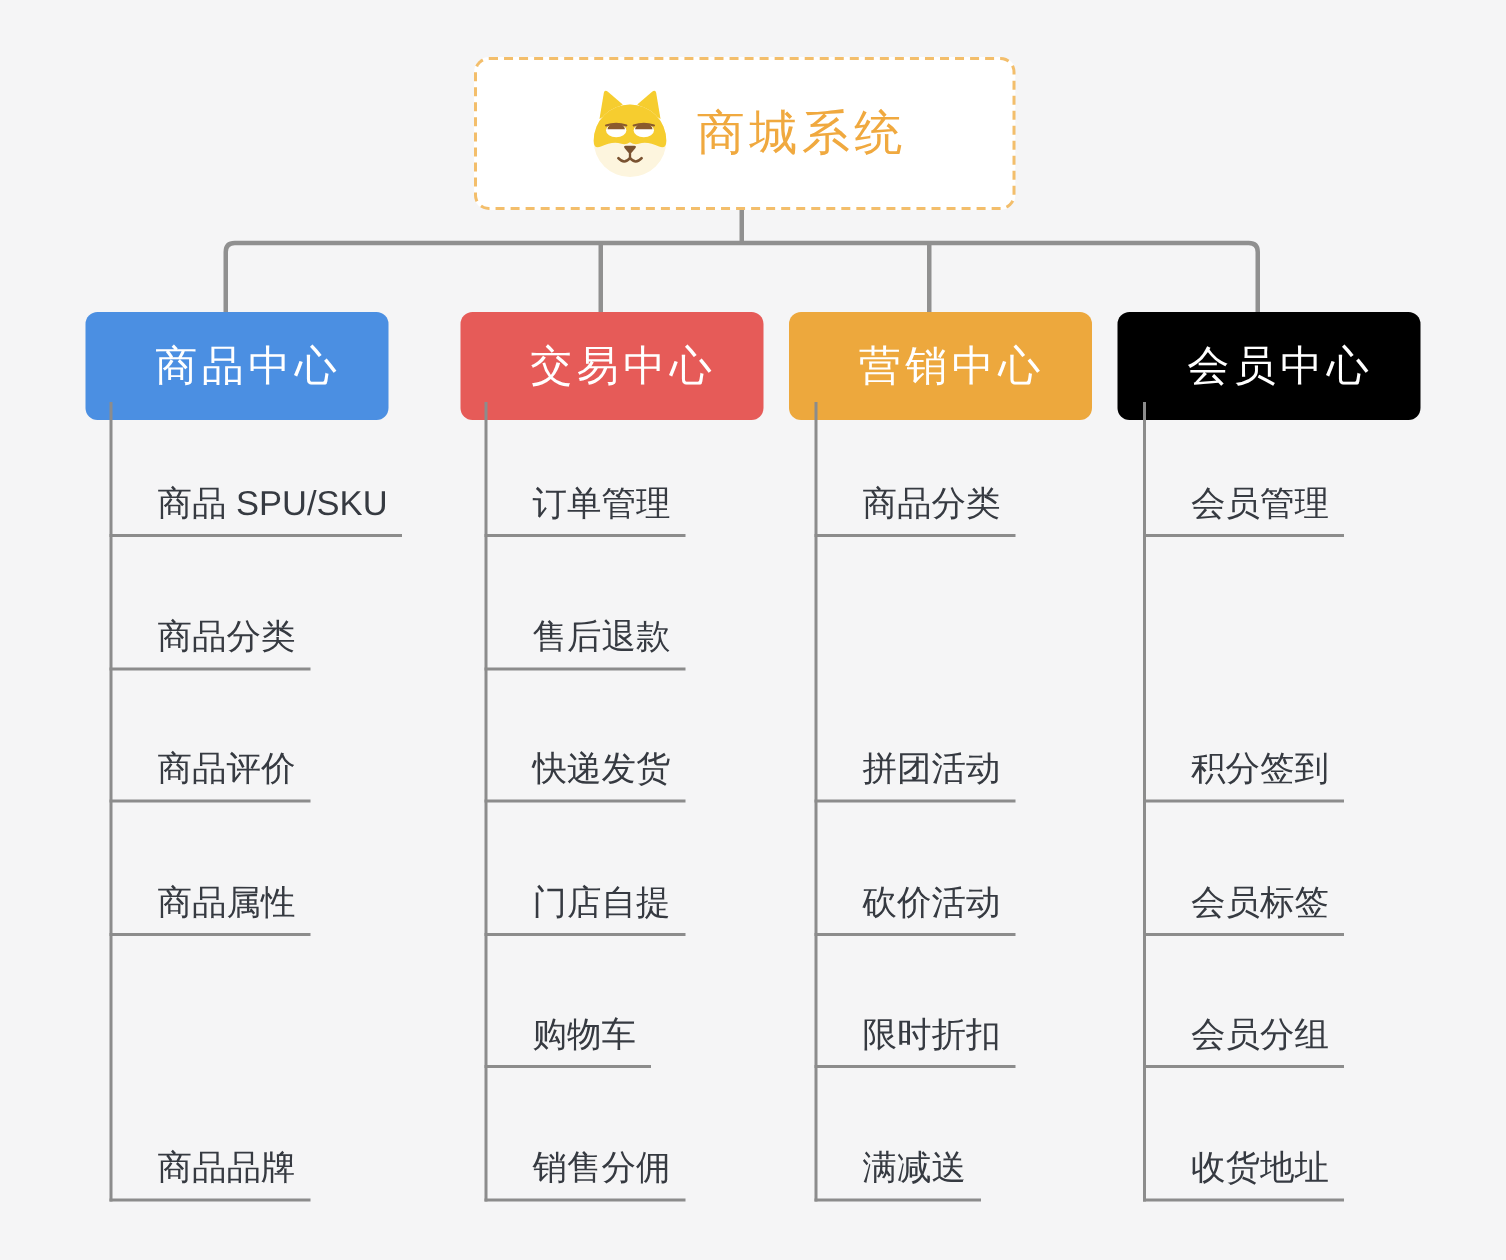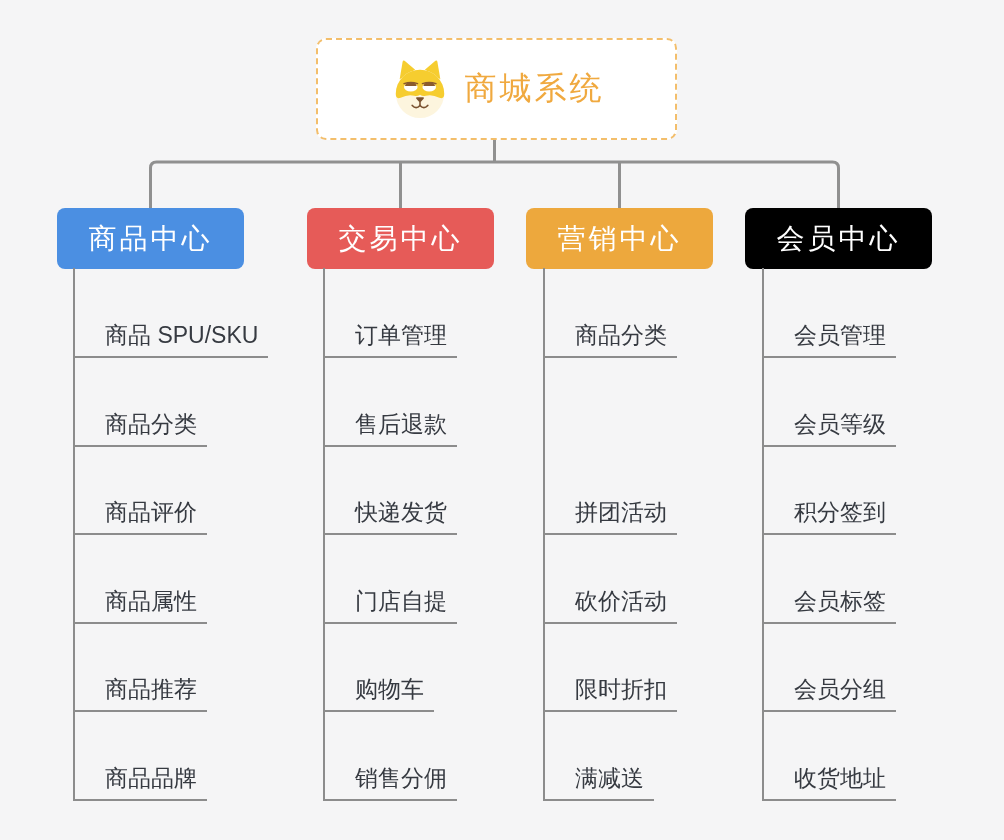--- a/index.html
+++ b/index.html
@@ -50,29 +50,30 @@
   .dog-icon {
     width: 62px;
     height: 64px;
     display: inline-block;
     flex: 0 0 auto;
   }
   .branch-box {
     position: absolute;
     top: 208px;
     width: 187px;
-    height: 61px;
+    height: 72px;
     border-radius: 8px;
     color: #FFFFFF;
     font-size: 28px;
     letter-spacing: 3px;
     display: flex;
     align-items: center;
     justify-content: center;
     white-space: nowrap;
+    padding-left: 15px;
   }
   .branch-1 { left: 57px;  }
   .branch-2 { left: 307px; }
   .branch-3 { left: 526px; }
   .branch-4 { left: 745px; }
   .spine {
     position: absolute;
     top: 268px;
     width: 2px;
     height: 533px;
@@ -149,36 +150,34 @@
 
   <div class="spine spine-1"></div>
   <div class="spine spine-2"></div>
   <div class="spine spine-3"></div>
   <div class="spine spine-4"></div>
 
   <div class="item c1 r1">商品 SPU/SKU</div>
   <div class="item c1 r2">商品分类</div>
   <div class="item c1 r3">商品评价</div>
   <div class="item c1 r4">商品属性</div>
-  <div class="item c1 r5">商品推荐</div>
   <div class="item c1 r6">商品品牌</div>
 
   <div class="item c2 r1">订单管理</div>
   <div class="item c2 r2">售后退款</div>
   <div class="item c2 r3">快递发货</div>
   <div class="item c2 r4">门店自提</div>
   <div class="item c2 r5">购物车</div>
   <div class="item c2 r6">销售分佣</div>
 
   <div class="item c3 r1">商品分类</div>
   <div class="item c3 r3">拼团活动</div>
   <div class="item c3 r4">砍价活动</div>
   <div class="item c3 r5">限时折扣</div>
   <div class="item c3 r6">满减送</div>
 
   <div class="item c4 r1">会员管理</div>
-  <div class="item c4 r2">会员等级</div>
   <div class="item c4 r3">积分签到</div>
   <div class="item c4 r4">会员标签</div>
   <div class="item c4 r5">会员分组</div>
   <div class="item c4 r6">收货地址</div>
 
 </div>
 
 </body></html>

